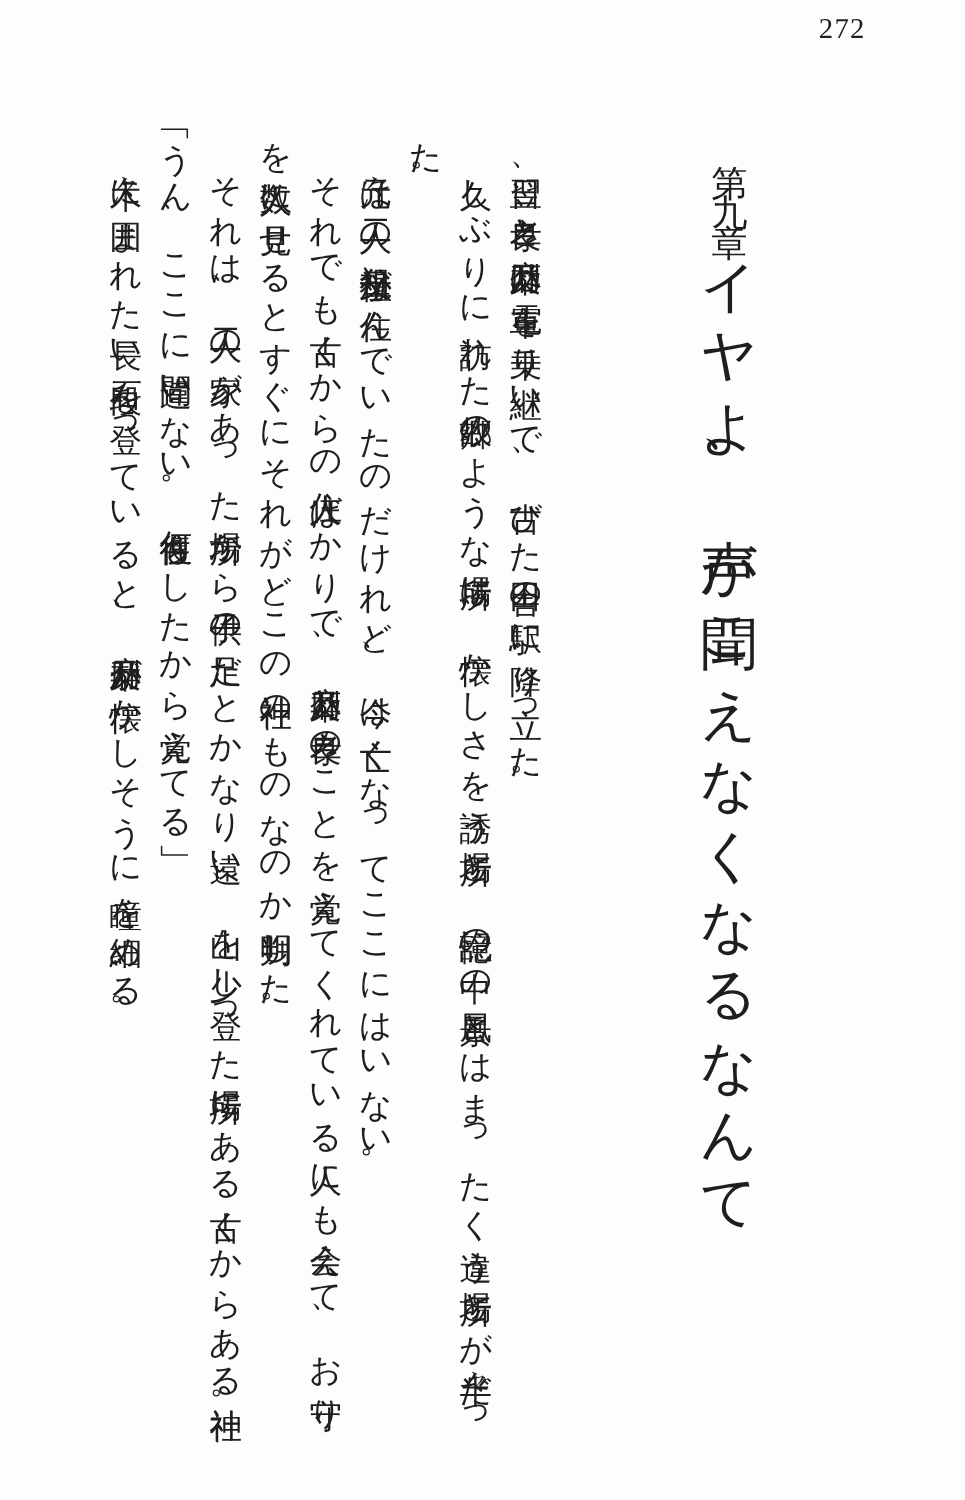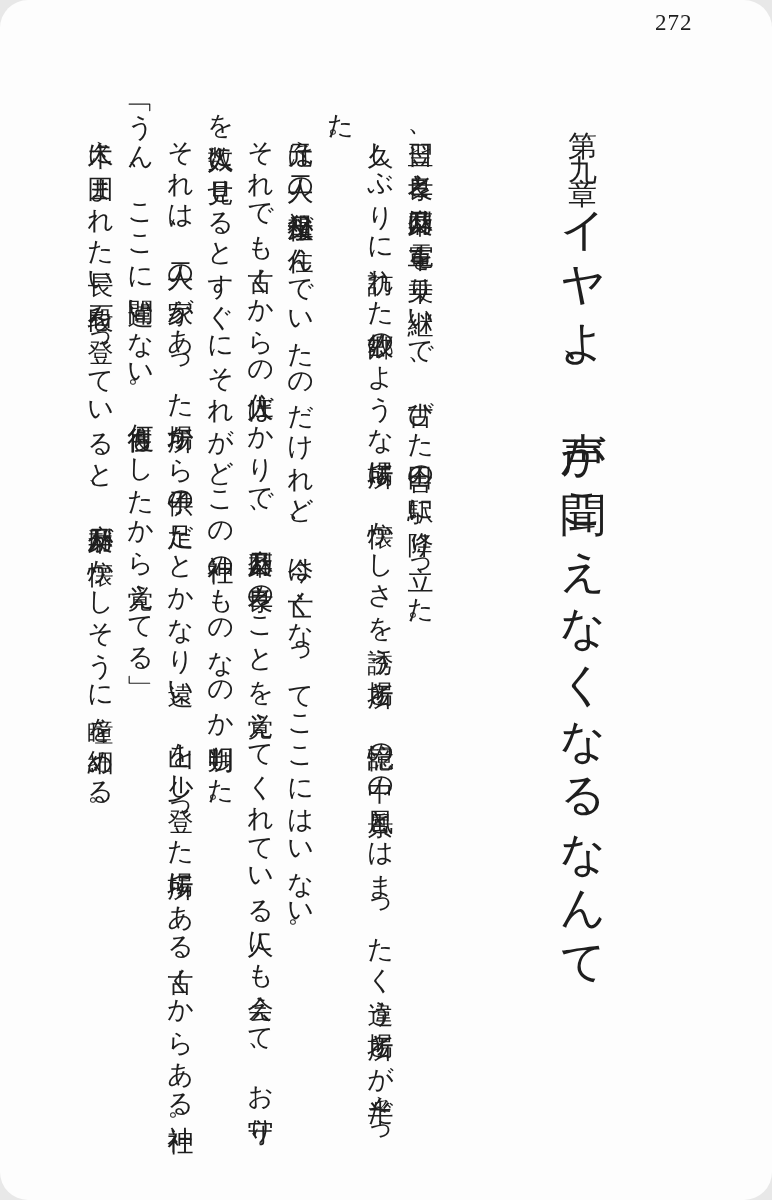--- a/index.html
+++ b/index.html
@@ -8,21 +8,20 @@
     background: #e8e8e8;
   }
   .page {
     position: relative;
     width: 772px;
     height: 1200px;
     background: #fdfdfd;
     overflow: hidden;
     font-family: "Liberation Serif", "DejaVu Serif", serif;
     color: #1e1e1e;
-    border-radius: 28px;
   }
   .page-number {
     position: absolute;
     top: 10px;
     left: 655px;
     font-size: 23px;
     letter-spacing: 1px;
     font-family: "Liberation Serif", "DejaVu Serif", serif;
   }
   .content {

